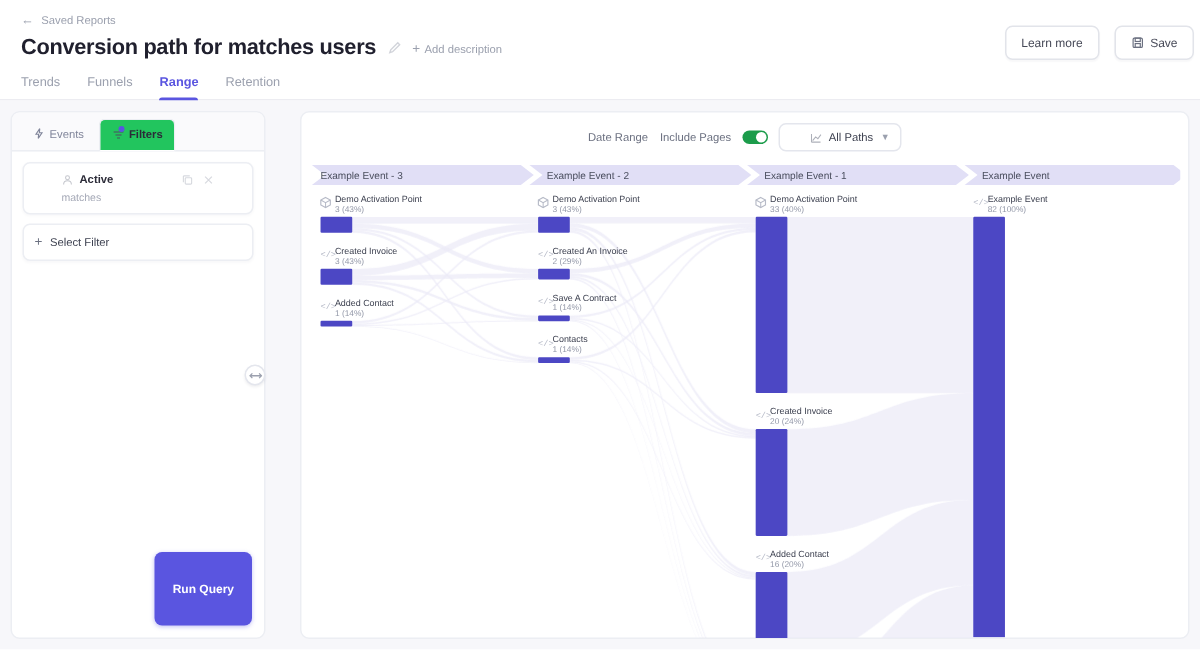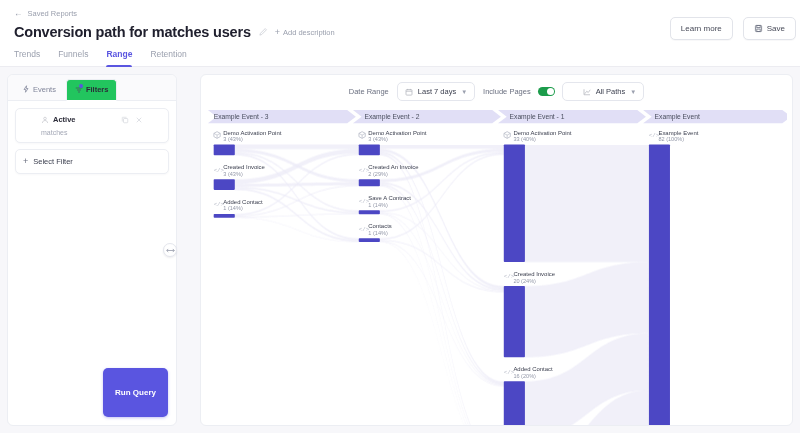--- a/index.html
+++ b/index.html
@@ -232,30 +232,20 @@
 
     <div class="drag-handle">
       <svg viewBox="0 0 16 16" fill="none" stroke="#9ba0ae" stroke-width="1.5">
         <path d="M1.5 8h13M4 5.2L1.2 8 4 10.8M12 5.2L14.8 8 12 10.8"></path>
       </svg>
     </div>
 
     <div class="right-panel">
       <div class="chart-toolbar">
         <span class="tb-label">Date Range</span>
-        <div class="tb-select">
-          <span>
-            <svg class="tb-icon" viewBox="0 0 16 16" fill="none" stroke="#6b7080" stroke-width="1.4">
-              <rect x="2" y="3.2" width="12" height="11" rx="1.4"></rect>
-              <path d="M2 6.4h12M5.3 1.8v2.6M10.7 1.8v2.6"></path>
-            </svg>
-          </span>
-          <span>Last 7 days</span>
-          <span class="caret">▼</span>
-        </div>
 
         <div class="tb-right">
           <span class="tb-label">Include Pages</span>
           <div class="toggle"></div>
           <div class="tb-select" style="min-width:80px;padding-left:20px;">
             <span>
               <svg class="tb-icon" viewBox="0 0 16 16" fill="none" stroke="#6b7080" stroke-width="1.4">
                 <path d="M2 13.5V2.5M2 13.5h12M3.5 11.5l4-5 3 2.5 4-5.5"></path>
               </svg>
             </span>

